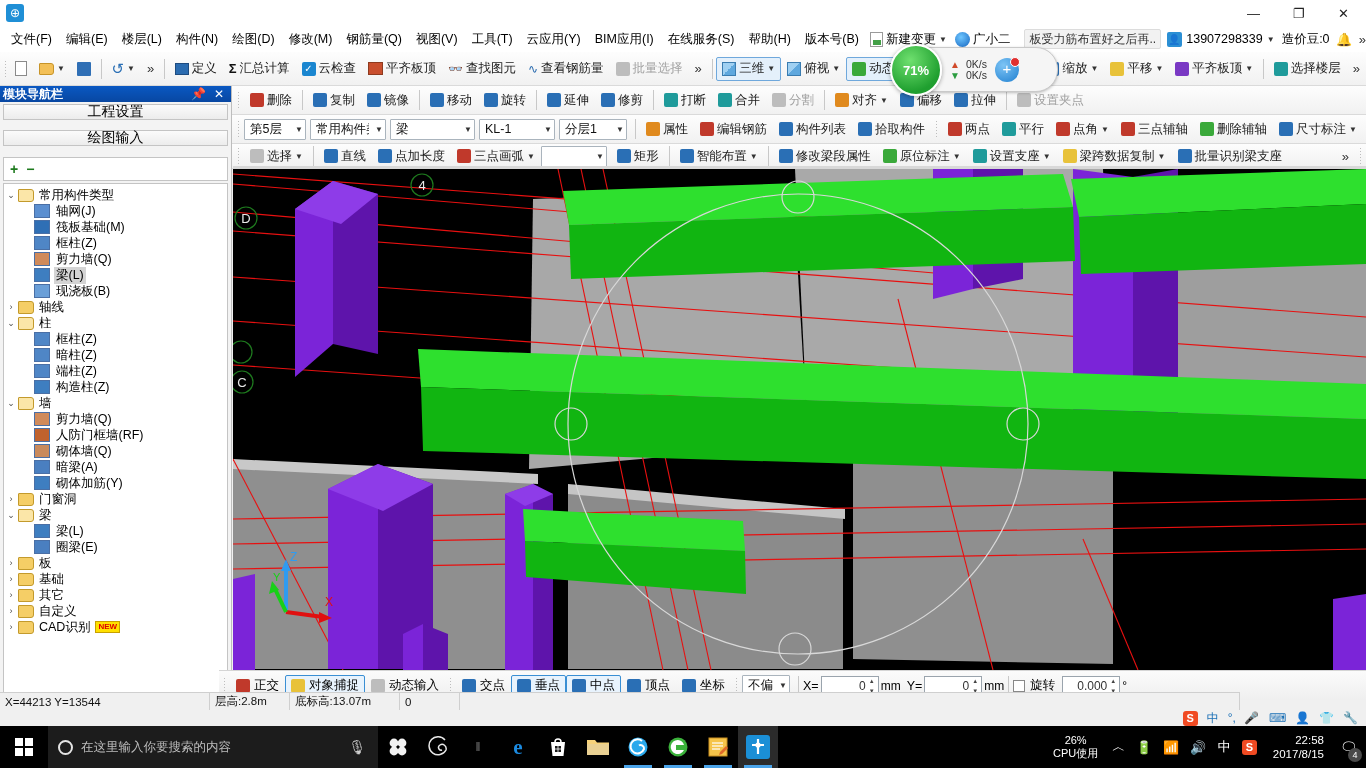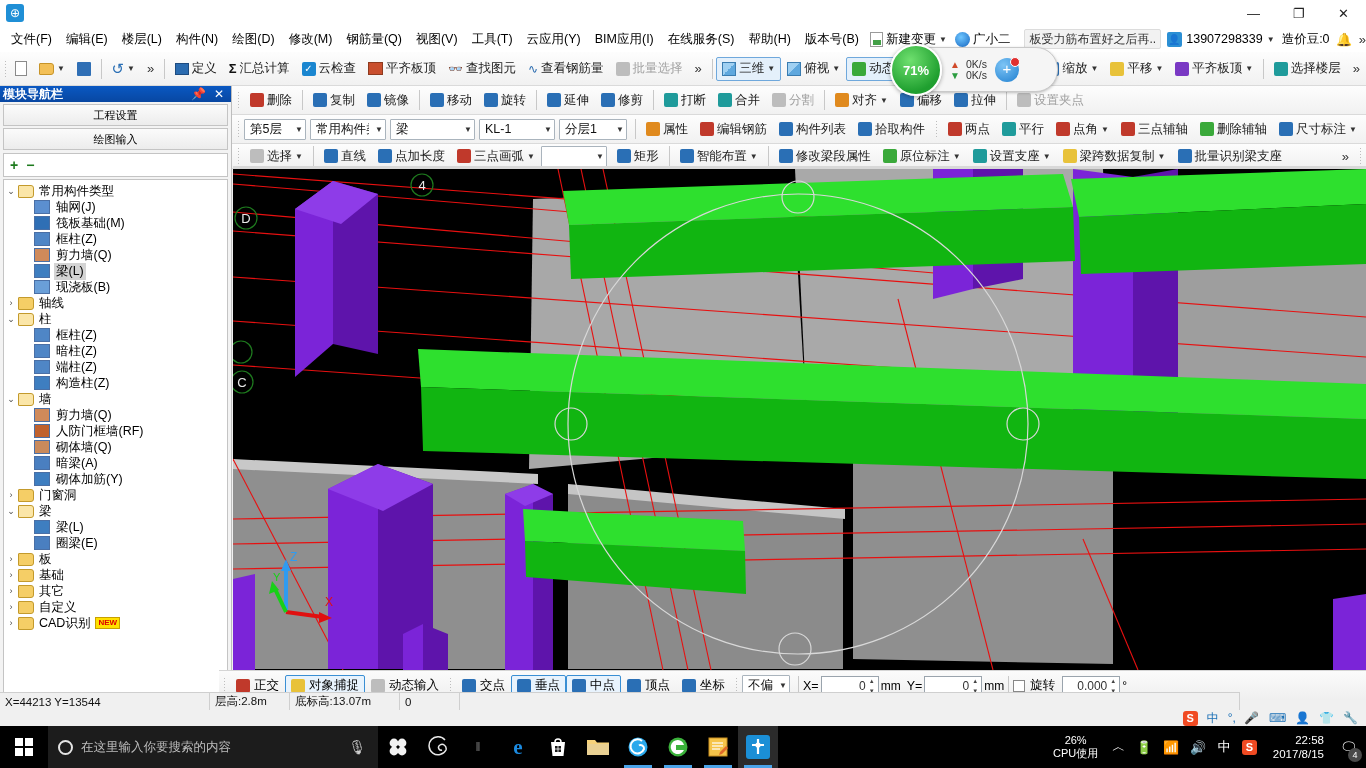--- a/index.html
+++ b/index.html
@@ -137,24 +137,24 @@
     background: #f3f3f3; border-right: 1px solid #bdbdbd;
     display: flex; flex-direction: column;
   }
   .nav-title {
     height: 16px; background: linear-gradient(#0a58c2, #0847a2);
     color: #fff; font-size: 12px; display: flex; align-items: center;
     padding: 0 3px; font-weight: bold; gap: 48px;
   }
   .nav-title .tools { margin-left: auto; display: flex; gap: 8px; padding-right: 4px; }
   .nav-btn {
-    height: 22px; background: linear-gradient(#fbfbfb,#ececec);
-    border: 1px solid #c4c4c4; margin: 2px 3px 0 3px;
+    height: 16px; background: linear-gradient(#fbfbfb,#ececec);
+    border: 1px solid #c4c4c4; margin: 2px 3px 8px 3px;
     display: flex; align-items: center; justify-content: center;
-    font-size: 11px; color: #000;
+    font-size: 14px; color: #000;
   }
   .nav-addrow {
     height: 24px; margin: 3px 3px 0 3px; background: #fff;
     border: 1px solid #c4c4c4; display: flex; align-items: center;
     gap: 8px; padding-left: 6px;
   }
   .pm { font-size: 14px; font-weight: bold; color: #1d7a1d; line-height: 14px; }
   .pm.minus { color: #1d7a1d; }
   .tree {
     flex: 1; margin: 2px 3px 0 3px; background: #fff; border: 1px solid #c4c4c4;

